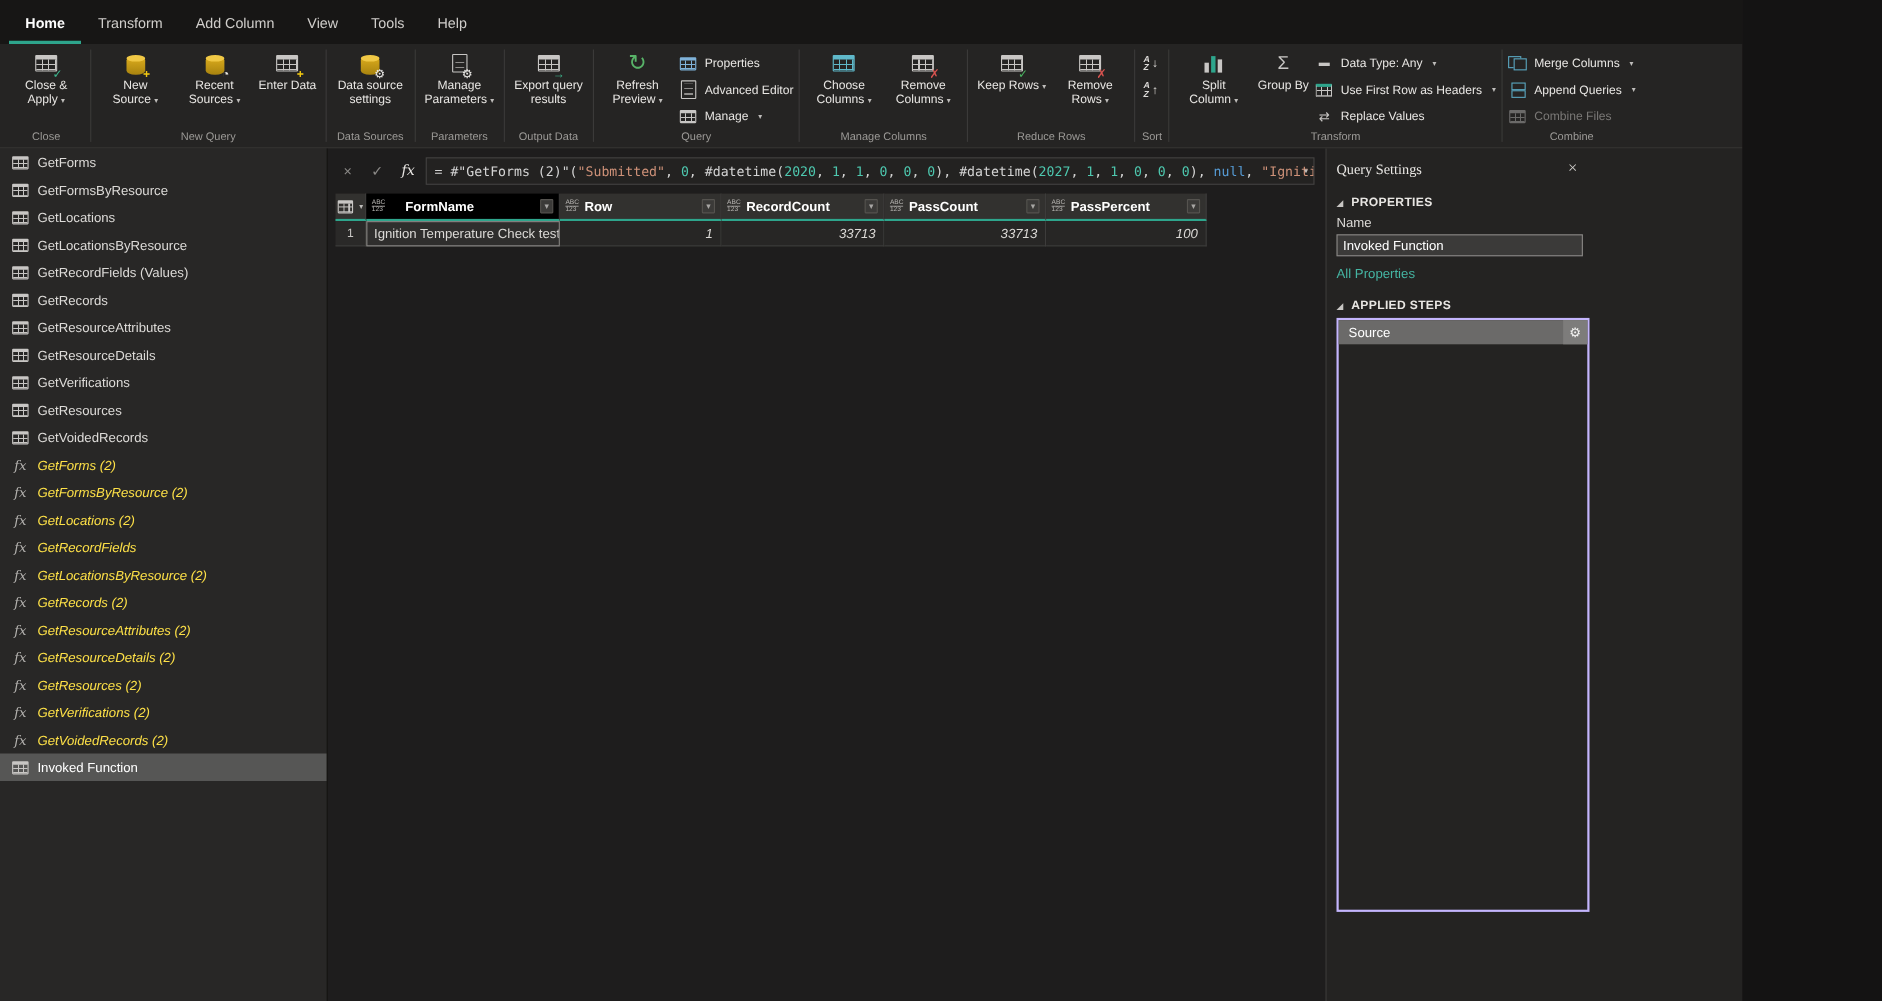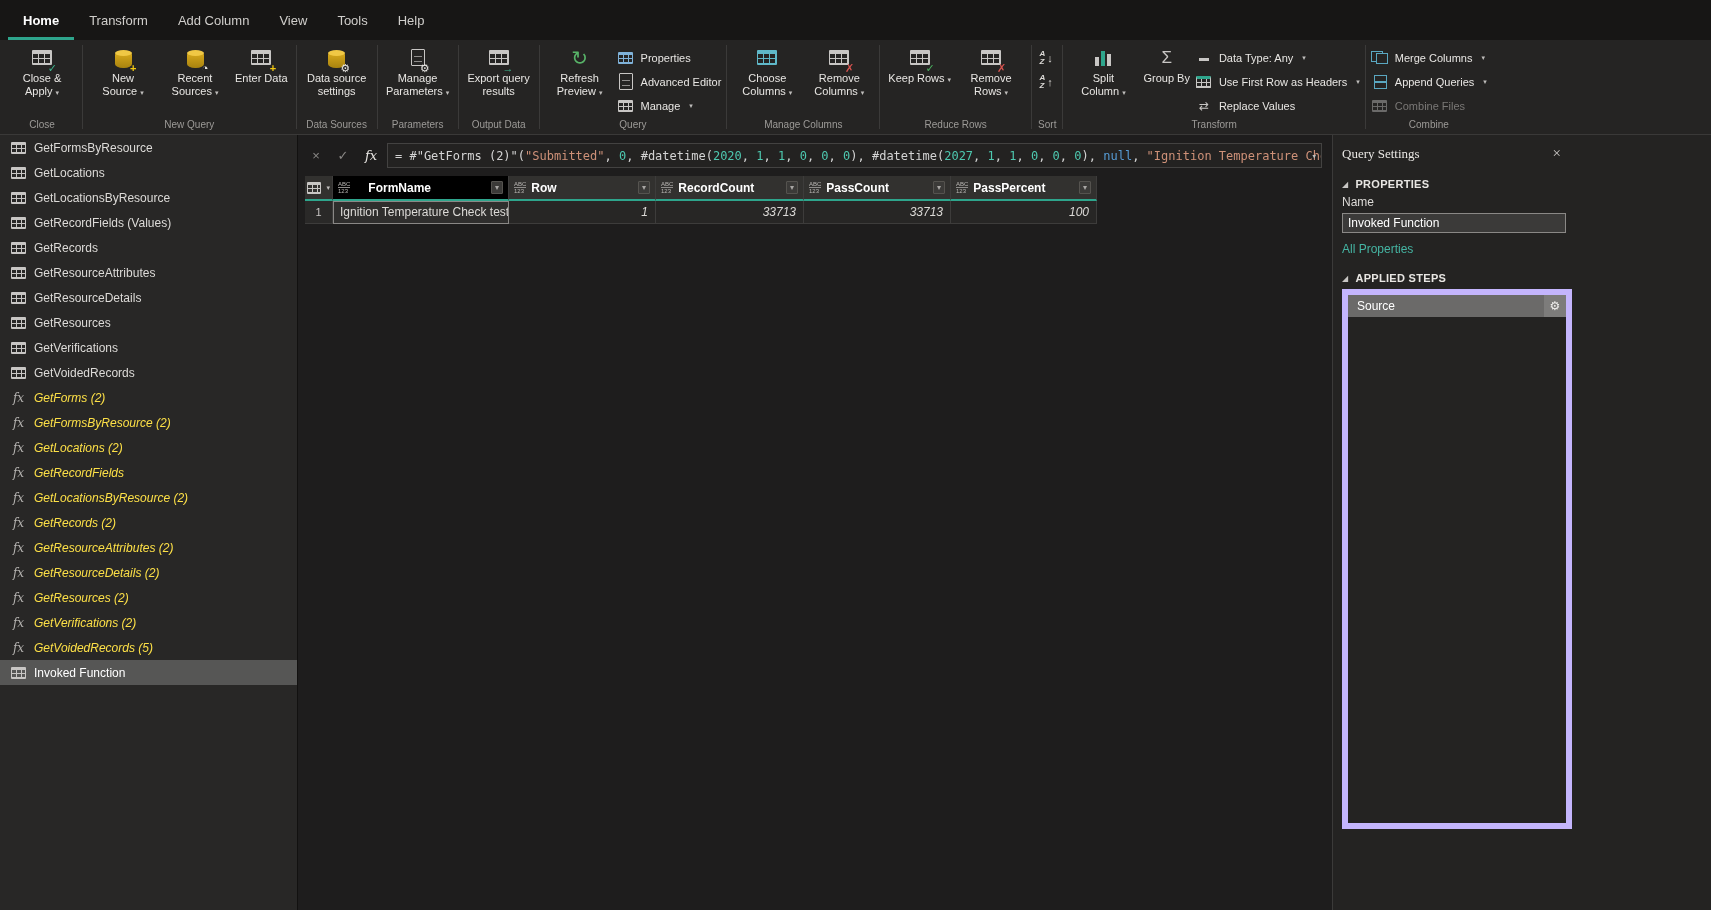--- a/index.html
+++ b/index.html
@@ -1,18 +1,18 @@
 <!DOCTYPE html>
 <html style="--accent: #2ea58c;"><head>
 <meta charset="utf-8">
 <style>
   * { margin:0; padding:0; box-sizing:border-box; }
   html,body { background:#141313; }
   body { font-family:"Liberation Sans","DejaVu Sans",sans-serif; }
-  .app { width:1711px; height:910px; background:#1e1d1d; display:flex; flex-direction:column; overflow:hidden; position:relative; }
+  .app { width:1584px; height:910px; background:#1e1d1d; display:flex; flex-direction:column; overflow:hidden; position:relative; }
 
   
   .menubar { height:40px; background:#171615; display:flex; align-items:stretch; padding-left:8px; flex:0 0 auto; }
   .menu-item { padding:0 15px; display:flex; align-items:center; color:#d0cecb; font-size:13px; cursor:default; }
   .menu-item.active { color:#ffffff; font-weight:bold; box-shadow:inset 0 -3px 0 var(--accent); }
 
   
   .ribbon { height:95px; background:#252423; border-bottom:1px solid #3a3938; display:flex; align-items:stretch; padding:0 2px; flex:0 0 auto; overflow:hidden; }
   .rgroup { display:flex; flex-direction:column; }
   .ritems { flex:1; display:flex; align-items:flex-start; gap:2px; padding:3px 5px 0; }
@@ -90,21 +90,21 @@
   .g-d.cellsel { outline:1px solid #8a8886; outline-offset:-1px; background:#2f2e2d; }
 
   .settings-pane { width:379px; background:#242322; border-left:1px solid #3b3a39; padding:0 0 0 9px; flex:0 0 auto; color:#dcdad7; }
   .settings-header { width:222px; display:flex; justify-content:space-between; align-items:center; padding-top:10px; font-size:13px; color:#e8e6e3;font-family:Liberation Serif, serif; }
   .close-x { color:#d0cecb; font-size:15px; cursor:pointer; padding:0 3px; }
   .section-h { display:flex; align-items:center; gap:7px; margin:16px 0 5px; font-size:11px; font-weight:bold; color:#e8e6e3; letter-spacing:.3px; cursor:default; }
   .tri { color:#c8c6c4; font-size:8px; }
   .name-label { font-size:12px; color:#dcdad7; margin:4px 0 4px; }
   .name-input { width:224px; height:20px; background:#3b3a39; border:1px solid #8a8886; color:#fff; font-size:12px; padding:0 5px; font-family:inherit; }
   .all-props { display:block; color:#45b5a3; font-size:12px; margin:9px 0 0; cursor:pointer; text-decoration:none; width:max-content; }
-  .steps-box { width:230px; height:540px; border:6px solid #c4b5fd; margin-top:5px; background:#242322; }
+  .steps-box { width:230px; height:540px; border:2px solid #c4b5fd; margin-top:5px; background:#242322; }
   .step { height:22px; display:flex; align-items:center; padding-left:9px; font-size:12px; color:#fff; cursor:default; }
   .step.selected { background:#6b6a69; }
   .step .gear { margin-left:auto; width:22px; height:22px; display:flex; align-items:center; justify-content:center; color:#f0efee; background:#7d7c7b; font-size:12px; cursor:pointer; }
 </style>
 </head>
 <body>
 
 <div class="app">
   <nav class="menubar" id="menubar">
       <div class="menu-item active">Home</div>
@@ -367,20 +367,24 @@
         </div>
         <div class="rcaption">Combine</div>
       </div>
     </div>
   <div class="content">
 
     <aside class="queries-pane">
       <div class="queries-list" id="queries-list">
           <div class="q-item">
             <span class="tico small"></span>
+            <span class="q-label">GetForms</span>
+          </div>
+          <div class="q-item">
+            <span class="tico small"></span>
             <span class="q-label">GetFormsByResource</span>
           </div>
           <div class="q-item">
             <span class="tico small"></span>
             <span class="q-label">GetLocations</span>
           </div>
           <div class="q-item">
             <span class="tico small"></span>
             <span class="q-label">GetLocationsByResource</span>
           </div>
@@ -395,28 +399,28 @@
           <div class="q-item">
             <span class="tico small"></span>
             <span class="q-label">GetResourceAttributes</span>
           </div>
           <div class="q-item">
             <span class="tico small"></span>
             <span class="q-label">GetResourceDetails</span>
           </div>
           <div class="q-item">
             <span class="tico small"></span>
+            <span class="q-label">GetVerifications</span>
+          </div>
+          <div class="q-item">
+            <span class="tico small"></span>
             <span class="q-label">GetResources</span>
           </div>
           <div class="q-item">
             <span class="tico small"></span>
-            <span class="q-label">GetVerifications</span>
-          </div>
-          <div class="q-item">
-            <span class="tico small"></span>
             <span class="q-label">GetVoidedRecords</span>
           </div>
           <div class="q-item fn">
             <span class="fxico">fx</span>
             <span class="q-label">GetForms (2)</span>
           </div>
           <div class="q-item fn">
             <span class="fxico">fx</span>
             <span class="q-label">GetFormsByResource (2)</span>
           </div>
@@ -447,21 +451,21 @@
           <div class="q-item fn">
             <span class="fxico">fx</span>
             <span class="q-label">GetResources (2)</span>
           </div>
           <div class="q-item fn">
             <span class="fxico">fx</span>
             <span class="q-label">GetVerifications (2)</span>
           </div>
           <div class="q-item fn">
             <span class="fxico">fx</span>
-            <span class="q-label">GetVoidedRecords (5)</span>
+            <span class="q-label">GetVoidedRecords (2)</span>
           </div>
           <div class="q-item selected">
             <span class="tico small"></span>
             <span class="q-label">Invoked Function</span>
           </div>
         </div>
     </aside>
 
     <main class="canvas">
       <div class="formula-bar">

